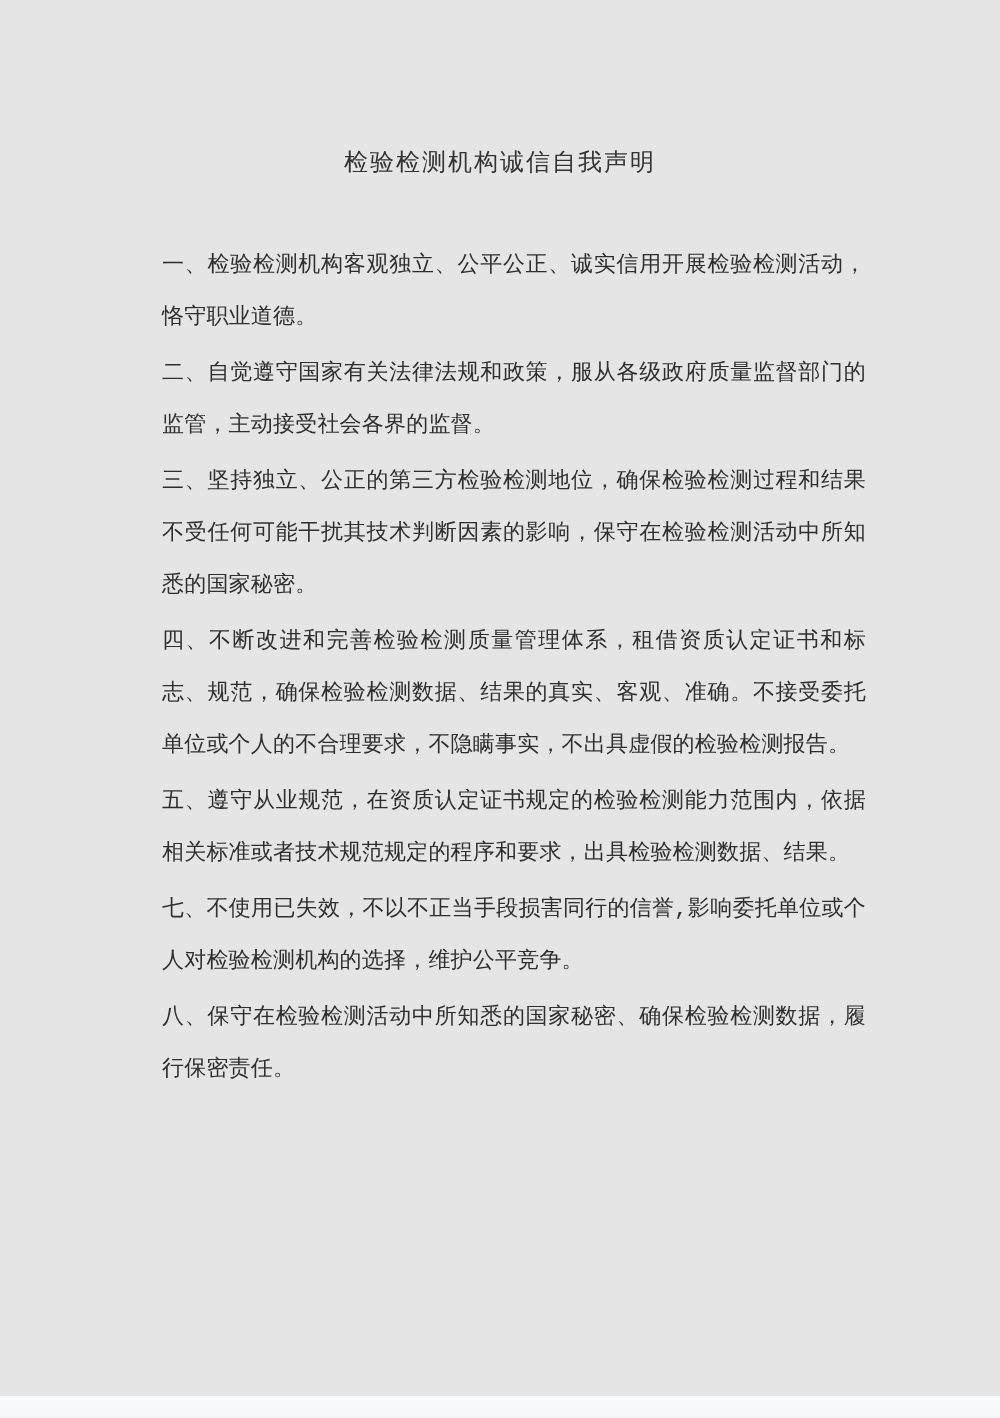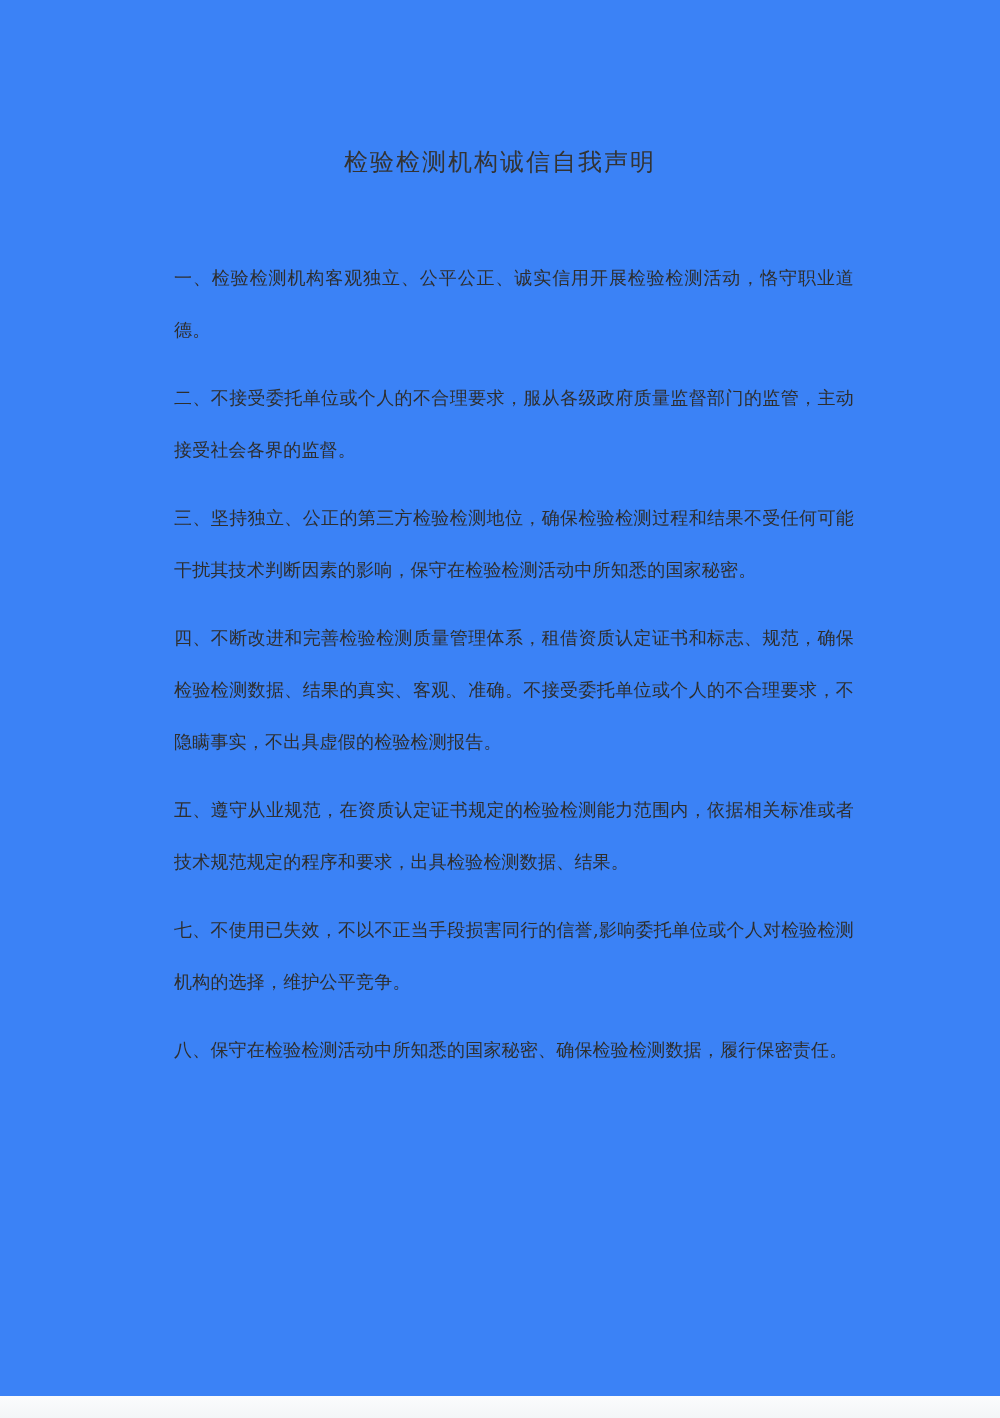--- a/index.html
+++ b/index.html
@@ -13,21 +13,21 @@
     position: relative;
     overflow: hidden;
     font-family: "DejaVu Serif", "Liberation Serif", serif;
     color: #2a2a2a;
   }
   .page {
     position: absolute;
     left: 0; top: 0;
     width: 1000px;
     height: 1418px;
-    background: #3b82f6;
+    background: #e5e5e5;
   }
   .bottom-tint {
     position: absolute;
     left: 0; right: 0;
     bottom: 0;
     height: 22px;
     background: linear-gradient(#fbfcfd, #f3f5f7);
   }
   .title {
     position: absolute;
@@ -41,37 +41,38 @@
     color: #333;
     font-weight: normal;
   }
   .body-text {
     position: absolute;
     left: 158px;
     top: 236px;
     width: 712px;
   }
   .clause {
-    font-size: 18px;
+    font-size: 22px;
     line-height: 52px;
-    margin: 16px;
+    margin: 4px;
     text-align: justify;
     color: #2e2e2e;
     letter-spacing: 0.2px;
+    font-family: Liberation Mono, monospace;
   }
 </style>
 </head>
 <body>
 
 <div class="page">
   <h1 class="title">检验检测机构诚信自我声明</h1>
 
   <div class="body-text">
     <p class="clause">一、检验检测机构客观独立、公平公正、诚实信用开展检验检测活动，恪守职业道德。</p>
-    <p class="clause">二、不接受委托单位或个人的不合理要求，服从各级政府质量监督部门的监管，主动接受社会各界的监督。</p>
+    <p class="clause">二、自觉遵守国家有关法律法规和政策，服从各级政府质量监督部门的监管，主动接受社会各界的监督。</p>
     <p class="clause">三、坚持独立、公正的第三方检验检测地位，确保检验检测过程和结果不受任何可能干扰其技术判断因素的影响，保守在检验检测活动中所知悉的国家秘密。</p>
     <p class="clause">四、不断改进和完善检验检测质量管理体系，租借资质认定证书和标志、规范，确保检验检测数据、结果的真实、客观、准确。不接受委托单位或个人的不合理要求，不隐瞒事实，不出具虚假的检验检测报告。</p>
     <p class="clause">五、遵守从业规范，在资质认定证书规定的检验检测能力范围内，依据相关标准或者技术规范规定的程序和要求，出具检验检测数据、结果。</p>
     <p class="clause">七、不使用已失效，不以不正当手段损害同行的信誉,影响委托单位或个人对检验检测机构的选择，维护公平竞争。</p>
     <p class="clause">八、保守在检验检测活动中所知悉的国家秘密、确保检验检测数据，履行保密责任。</p>
   </div>
 
   <div class="bottom-tint"></div>
 </div>
 

